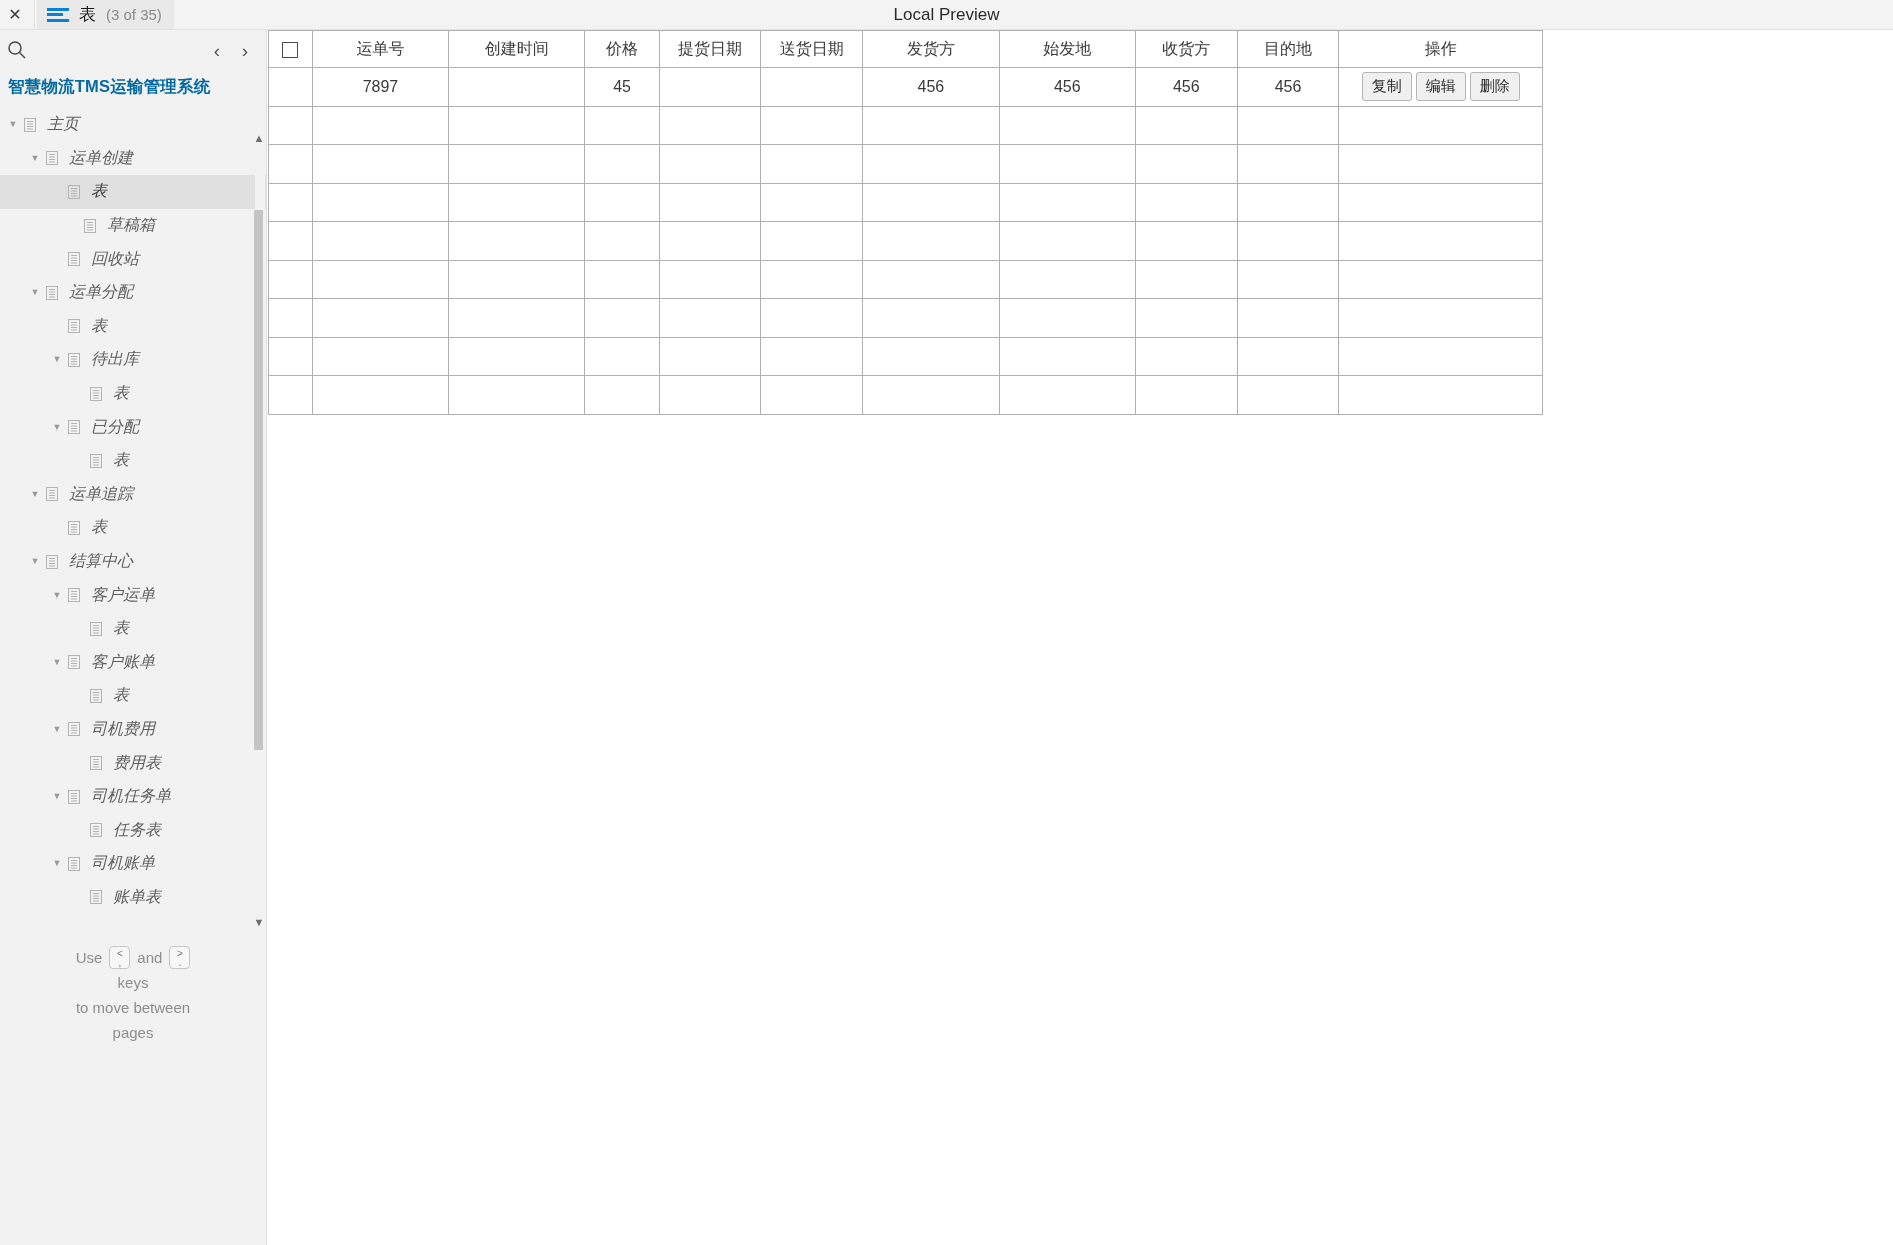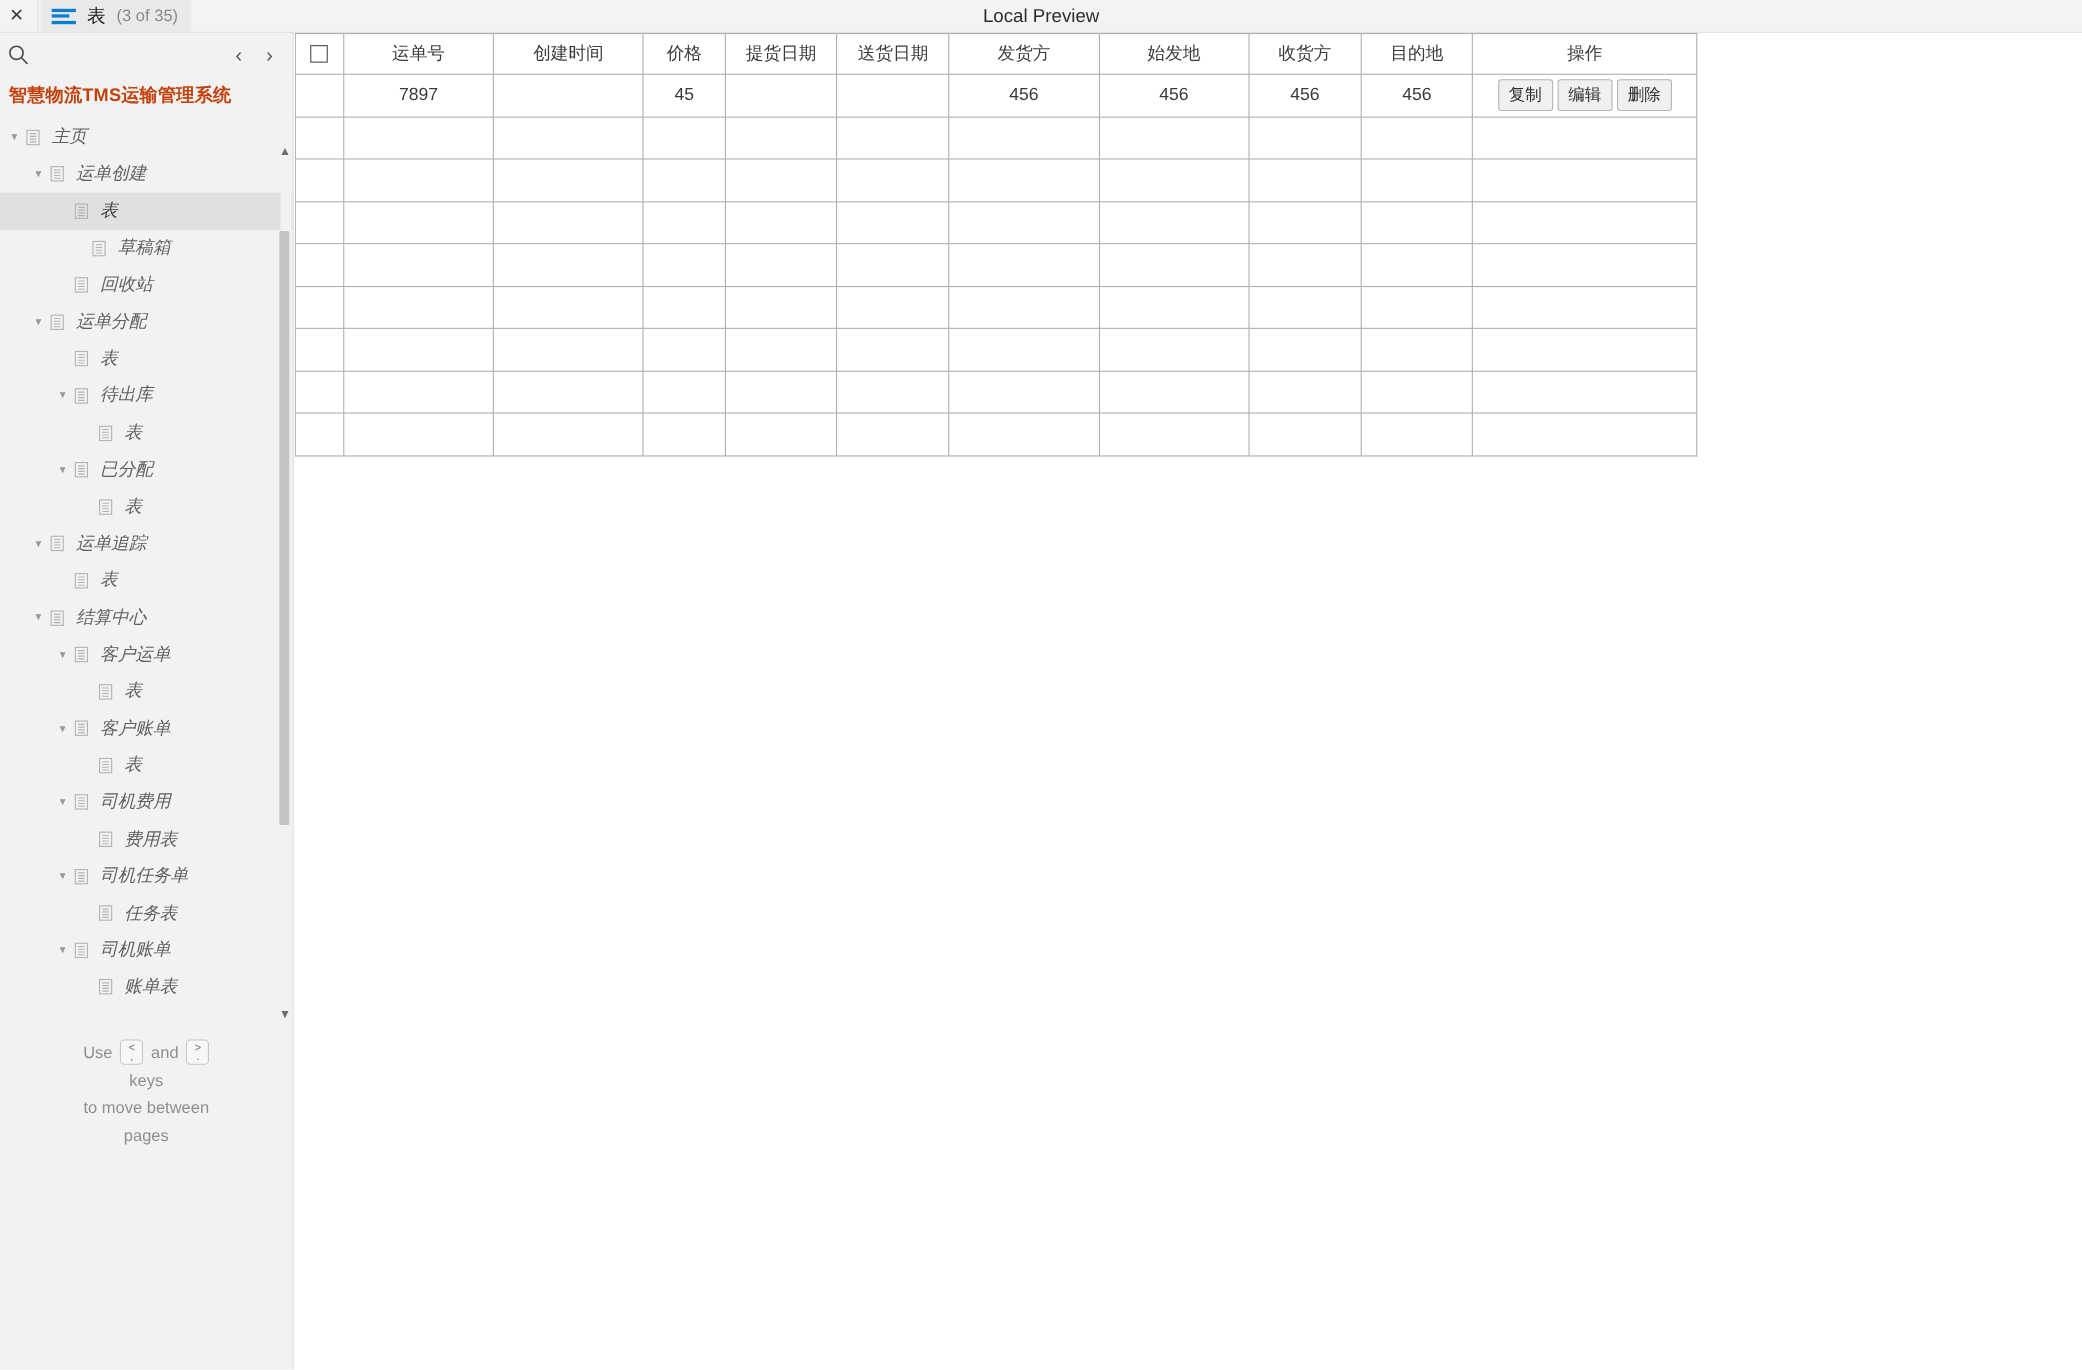--- a/index.html
+++ b/index.html
@@ -62,21 +62,21 @@
     height: 40px; display: flex; align-items: center;
     justify-content: space-between; padding: 0 14px 0 6px;
   }
   .search-icon { width: 22px; height: 22px; display: block; }
   .nav-arrows { display: flex; gap: 14px; align-items: center; }
   .nav-arrow {
     font-size: 19px; color: #555; cursor: pointer;
     width: 14px; text-align: center; line-height: 1;
   }
   .app-title {
-    font-size: 16.5px; font-weight: bold; color: #c2410c;
+    font-size: 16.5px; font-weight: bold; color: #0369a1;
     padding: 6px 0 10px 8px; letter-spacing: .2px;
   }
   .tree { position: relative; }
   .tree-item {
     display: flex; align-items: center;
     height: 33.6px; cursor: pointer;
     font-size: 16px; color: #606060;
     white-space: nowrap;
   }
   .tree-item.selected { background: #e0e0e0; }
@@ -107,21 +107,21 @@
     color: #6e6e6e; font-size: 11px; line-height: 12px; text-align: center;
   }
   .scroll-caret.up   { top: 102px; }
   .scroll-caret.down { top: 886px; }
 
   
   .page-hint {
     position: absolute; left: 0; top: 915px; width: 266px;
     text-align: center; color: #8e8e8e; font-size: 15px; line-height: 25px;
   }
-  .hint-row1 { display: flex; align-items: flex-start; justify-content: center; gap: 7px; }
+  .hint-row1 { display: flex; align-items: center; justify-content: center; gap: 7px; }
   .keycap {
     display: inline-flex; flex-direction: column; align-items: center; justify-content: center;
     min-width: 21px; height: 23px; padding: 0 4px;
     border: 1px solid #c6c6c6; border-radius: 4px;
     background: #f7f7f7; color: #777; font-size: 10px; line-height: 9px;
   }
 
   
   .table-wrap {
     position: absolute; top: 30px; left: 268px;

